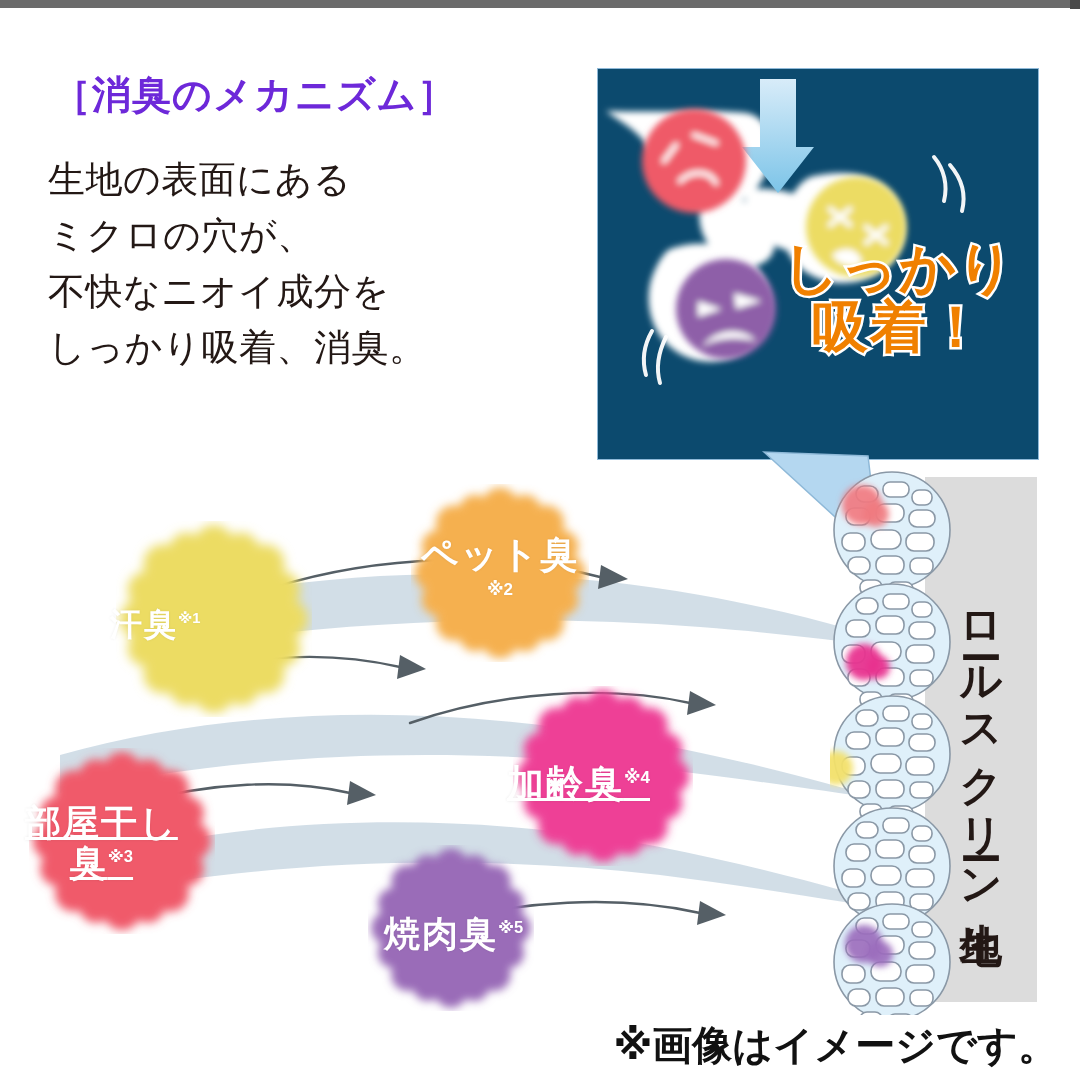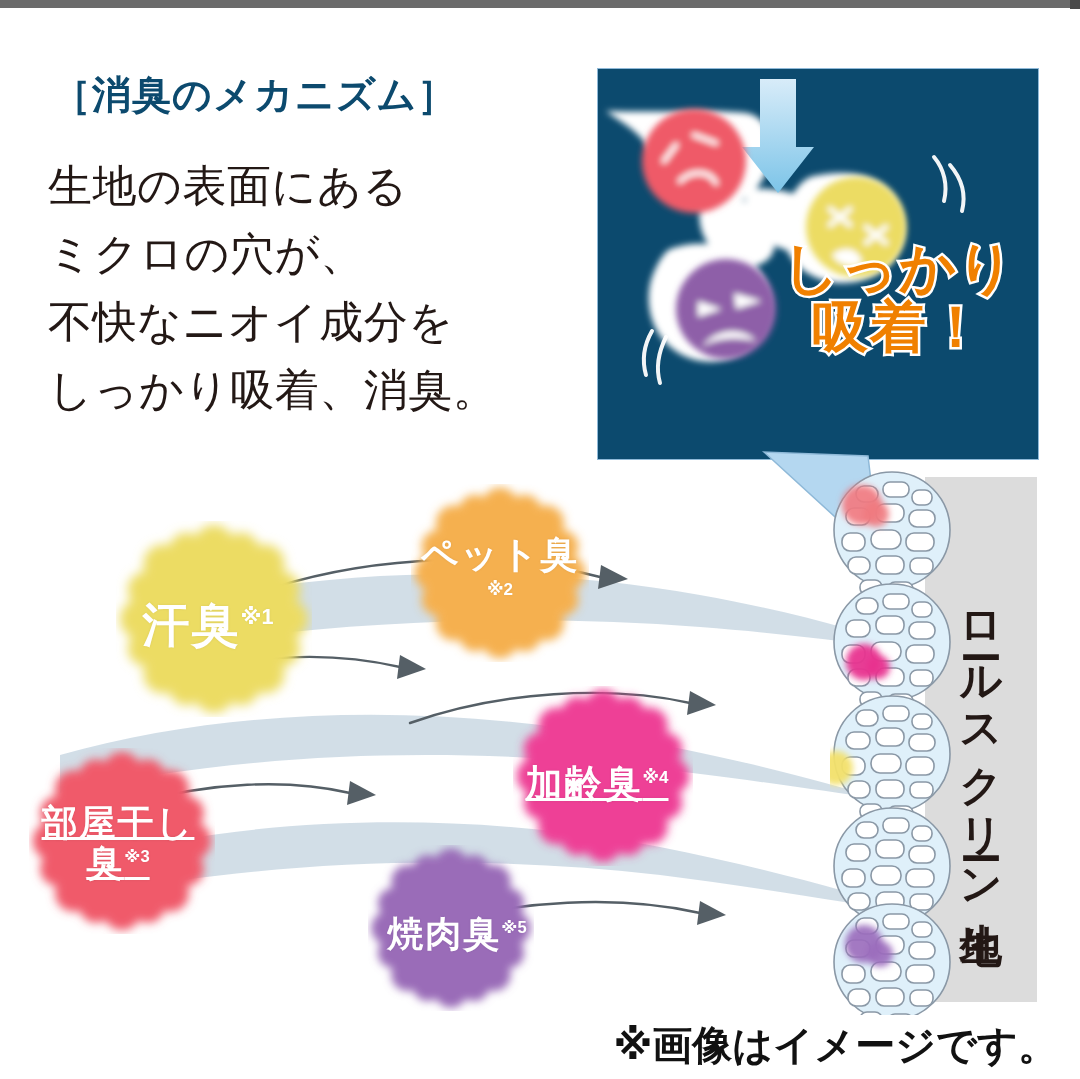--- a/index.html
+++ b/index.html
@@ -17,26 +17,26 @@
     position:absolute;left:0;top:0;width:1080px;height:8px;
     background:#6b6b6b;
   }
   .topbar-end{
     position:absolute;right:0;top:0;width:10px;height:9px;background:#4a4a4a;
   }
 
   
   .mech-title{
     position:absolute;left:52px;top:68px;
-    font-size:39px;font-weight:bold;color:#0c4a6e;
+    font-size:39px;font-weight:bold;color:#6d28d9;
     letter-spacing:1px;white-space:nowrap;
   }
   .lead{
     position:absolute;left:48px;top:152px;
-    font-size:44px;line-height:68px;color:#231815;
+    font-size:37px;line-height:56px;color:#231815;
     letter-spacing:0.5px;white-space:pre;
   }
 
   
   .panel{
     position:absolute;left:597px;top:68px;width:440px;height:390px;
     background:#0c4a6e;
     border:1px solid #8fb9d8;
     overflow:hidden;
   }
@@ -73,32 +73,32 @@
     font-size:42px;font-weight:bold;color:#231815;
     letter-spacing:2px;
   }
 
   
   .fabric-cells{position:absolute;left:830px;top:470px;width:140px;height:545px;}
 
   
   .blob{
     position:absolute;
-    display:flex;align-items:center;justify-content:center;
+    display:flex;align-items:center;
     color:#ffffff;font-weight:bold;text-align:center;
     filter:blur(0.4px);
   }
   .blob .blob-svg{position:absolute;left:0;top:0;width:100%;height:100%;}
   .blob .txt{position:relative;z-index:2;line-height:1.12;letter-spacing:2px;
              text-shadow:0 0 3px rgba(0,0,0,.07);}
   .blob sup{
     font-size:.46em;font-weight:bold;vertical-align:super;letter-spacing:0;
   }
 
-  #blob-sweat   {left:116px; top:521px;  width:196px;height:196px; font-size:47px;}
+  #blob-sweat   {left:116px; top:521px;  width:196px;height:196px; font-size:32px;}
   #blob-pet     {left:411px; top:484px;  width:178px;height:178px; font-size:37px;}
   #blob-laundry {left:29px;  top:748px;  width:186px;height:186px; font-size:36px;}
   #blob-aging   {left:513px; top:686px;  width:180px;height:180px; font-size:37px;text-decoration:underline;}
   #blob-meat    {left:368px; top:845px;  width:166px;height:166px; font-size:36px;}
 
   #blob-sweat   .txt{transform:translate(-6px,6px);}
   #blob-pet     .txt{transform:translate(0px,2px);}
   #blob-laundry .txt{transform:translate(-4px,2px);text-decoration:underline;}
   #blob-aging   .txt{transform:translate(-6px,8px);}
   #blob-meat    .txt{transform:translate(-4px,6px);margin-left:20px;}

